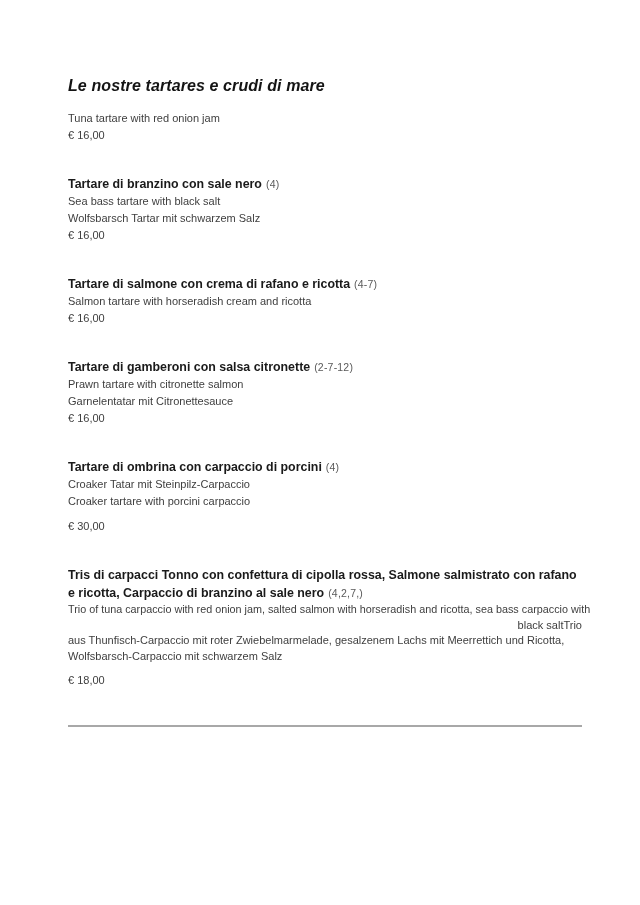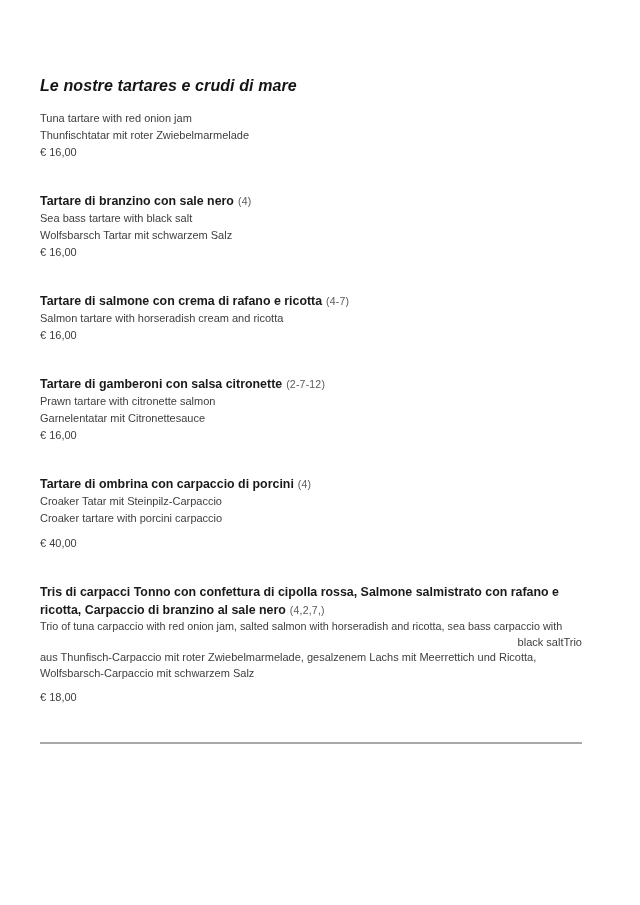--- a/index.html
+++ b/index.html
@@ -7,21 +7,21 @@
   body {
     width: 640px;
     height: 905px;
     overflow: hidden;
     font-family: "Liberation Sans", sans-serif;
     color: #1a1a1a;
   }
   .page {
     width: 640px;
     height: 813px;
-    padding: 76px 58px 0 40px;
+    padding: 76px 58px 0 68px;
     background: #ffffff;
   }
   .section-title {
     font-style: italic;
     font-weight: 700;
     font-size: 16px;
     line-height: 20px;
     letter-spacing: 0.1px;
     color: #141414;
     margin: 0 0 14px 0;
@@ -70,21 +70,20 @@
 </style>
 </head>
 <body>
 
 <div class="page">
   <h1 class="section-title">Le nostre tartares e crudi di mare</h1>
 
   <div>
       <section class="menu-item">
         <div class="desc fit">Tuna tartare with red onion jam</div>
-        <div class="desc fit">Thunfischtatar mit roter Zwiebelmarmelade</div>
         <div class="price">€ 16,00</div>
       </section>
       <section class="menu-item">
         <h2 class="item-name"><span>Tartare di branzino con sale nero</span><span class="allergens">(4)</span></h2>
         <div class="desc fit">Sea bass tartare with black salt</div>
         <div class="desc fit">Wolfsbarsch Tartar mit schwarzem Salz</div>
         <div class="price">€ 16,00</div>
       </section>
       <section class="menu-item">
         <h2 class="item-name"><span>Tartare di salmone con crema di rafano e ricotta</span><span class="allergens">(4-7)</span></h2>
@@ -94,21 +93,21 @@
       <section class="menu-item">
         <h2 class="item-name"><span>Tartare di gamberoni con salsa citronette</span><span class="allergens">(2-7-12)</span></h2>
         <div class="desc fit">Prawn tartare with citronette salmon</div>
         <div class="desc fit">Garnelentatar mit Citronettesauce</div>
         <div class="price">€ 16,00</div>
       </section>
       <section class="menu-item">
         <h2 class="item-name"><span>Tartare di ombrina con carpaccio di porcini</span><span class="allergens">(4)</span></h2>
         <div class="desc fit">Croaker Tatar mit Steinpilz-Carpaccio</div>
         <div class="desc fit">Croaker tartare with porcini carpaccio</div>
-        <div class="price gap">€ 40,00</div>
+        <div class="price gap">€ 30,00</div>
       </section>
       <section class="menu-item trio">
         <h2 class="item-name"><span>Tris di carpacci Tonno con confettura di cipolla rossa, Salmone salmistrato con rafano e ricotta, Carpaccio di branzino al sale nero</span><span class="allergens">(4,2,7,)</span></h2>
         <div class="desc fit" style="transform: scaleX(0.981203);">Trio of tuna carpaccio with red onion jam, salted salmon with horseradish and ricotta, sea bass carpaccio with</div>
         <div class="desc split">
           <span>black salt</span>
           <span>Trio</span>
         </div>
         <div class="desc fit">aus Thunfisch-Carpaccio mit roter Zwiebelmarmelade, gesalzenem Lachs mit Meerrettich und Ricotta,</div>
         <div class="desc fit">Wolfsbarsch-Carpaccio mit schwarzem Salz</div>

